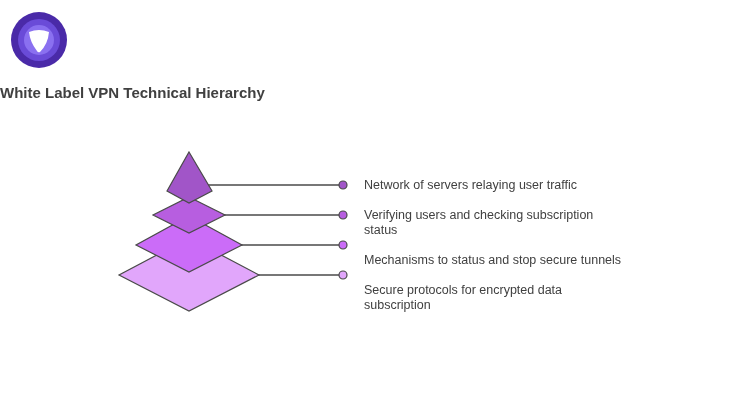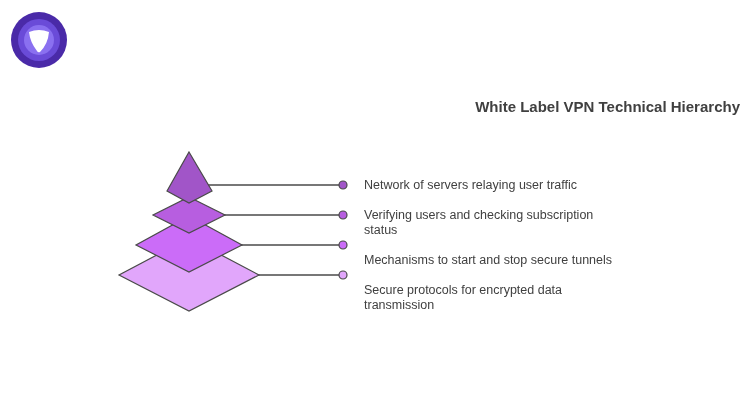--- a/index.html
+++ b/index.html
@@ -1,18 +1,18 @@
 <!DOCTYPE html>
 <html><head>
 <meta charset="utf-8">
 <style>
   html, body { margin: 0; padding: 0; }
   body { width: 740px; height: 420px; background: #ffffff; position: relative; overflow: hidden; font-family: "Liberation Sans", sans-serif; }
   .logo { position: absolute; left: 10px; top: 11px; width: 58px; height: 58px; }
-  .title { position: absolute; left: 0; width: 740px; top: 98px; text-align: right; font-weight: bold; font-size: 15px; color: #404040; font-family: "Liberation Sans", sans-serif; }
+  .title { position: absolute; left: 0; width: 740px; top: 84px; text-align: left; font-weight: bold; font-size: 15px; color: #404040; font-family: "Liberation Sans", sans-serif; }
   .diagram { position: absolute; left: 0; top: 0; width: 740px; height: 420px; }
   .label { position: absolute; left: 364px; font-size: 12.5px; line-height: 15px; color: #404040; width: 270px; font-family: "Liberation Sans", sans-serif; }
 </style>
 </head>
 <body>
 
 <svg class="logo" viewBox="0 0 58 58">
   <circle cx="29" cy="29" r="28" fill="#4a2aa8"></circle>
   <circle cx="29" cy="29" r="21" fill="#6a4bd8"></circle>
   <circle cx="29" cy="29" r="15" fill="#8a70f0"></circle>
@@ -39,14 +39,14 @@
   <polygon points="189,152 212,191 189,203 167,191" fill="#a155c8" stroke="#4a4a4a" stroke-width="1.2"></polygon>
 
   <circle cx="343" cy="185" r="4" fill="#a155c8" stroke="#4a4a4a" stroke-width="1.2"></circle>
   <circle cx="343" cy="215" r="4" fill="#b75ee0" stroke="#4a4a4a" stroke-width="1.2"></circle>
   <circle cx="343" cy="245" r="4" fill="#cb6cf8" stroke="#4a4a4a" stroke-width="1.2"></circle>
   <circle cx="343" cy="275" r="4" fill="#e1a6fb" stroke="#4a4a4a" stroke-width="1.2"></circle>
 </svg>
 
 <div class="label" style="top:178px;">Network of servers relaying user traffic</div>
 <div class="label" style="top:208px; width:265px;">Verifying users and checking subscription status</div>
-<div class="label" style="top:253px;">Mechanisms to start and stop secure tunnels</div>
-<div class="label" style="top:283px; width:220px;">Secure protocols for encrypted data transmission</div>
+<div class="label" style="top:253px;">Mechanisms to status and stop secure tunnels</div>
+<div class="label" style="top:283px; width:220px;">Secure protocols for encrypted data subscription</div>
 
 </body></html>

